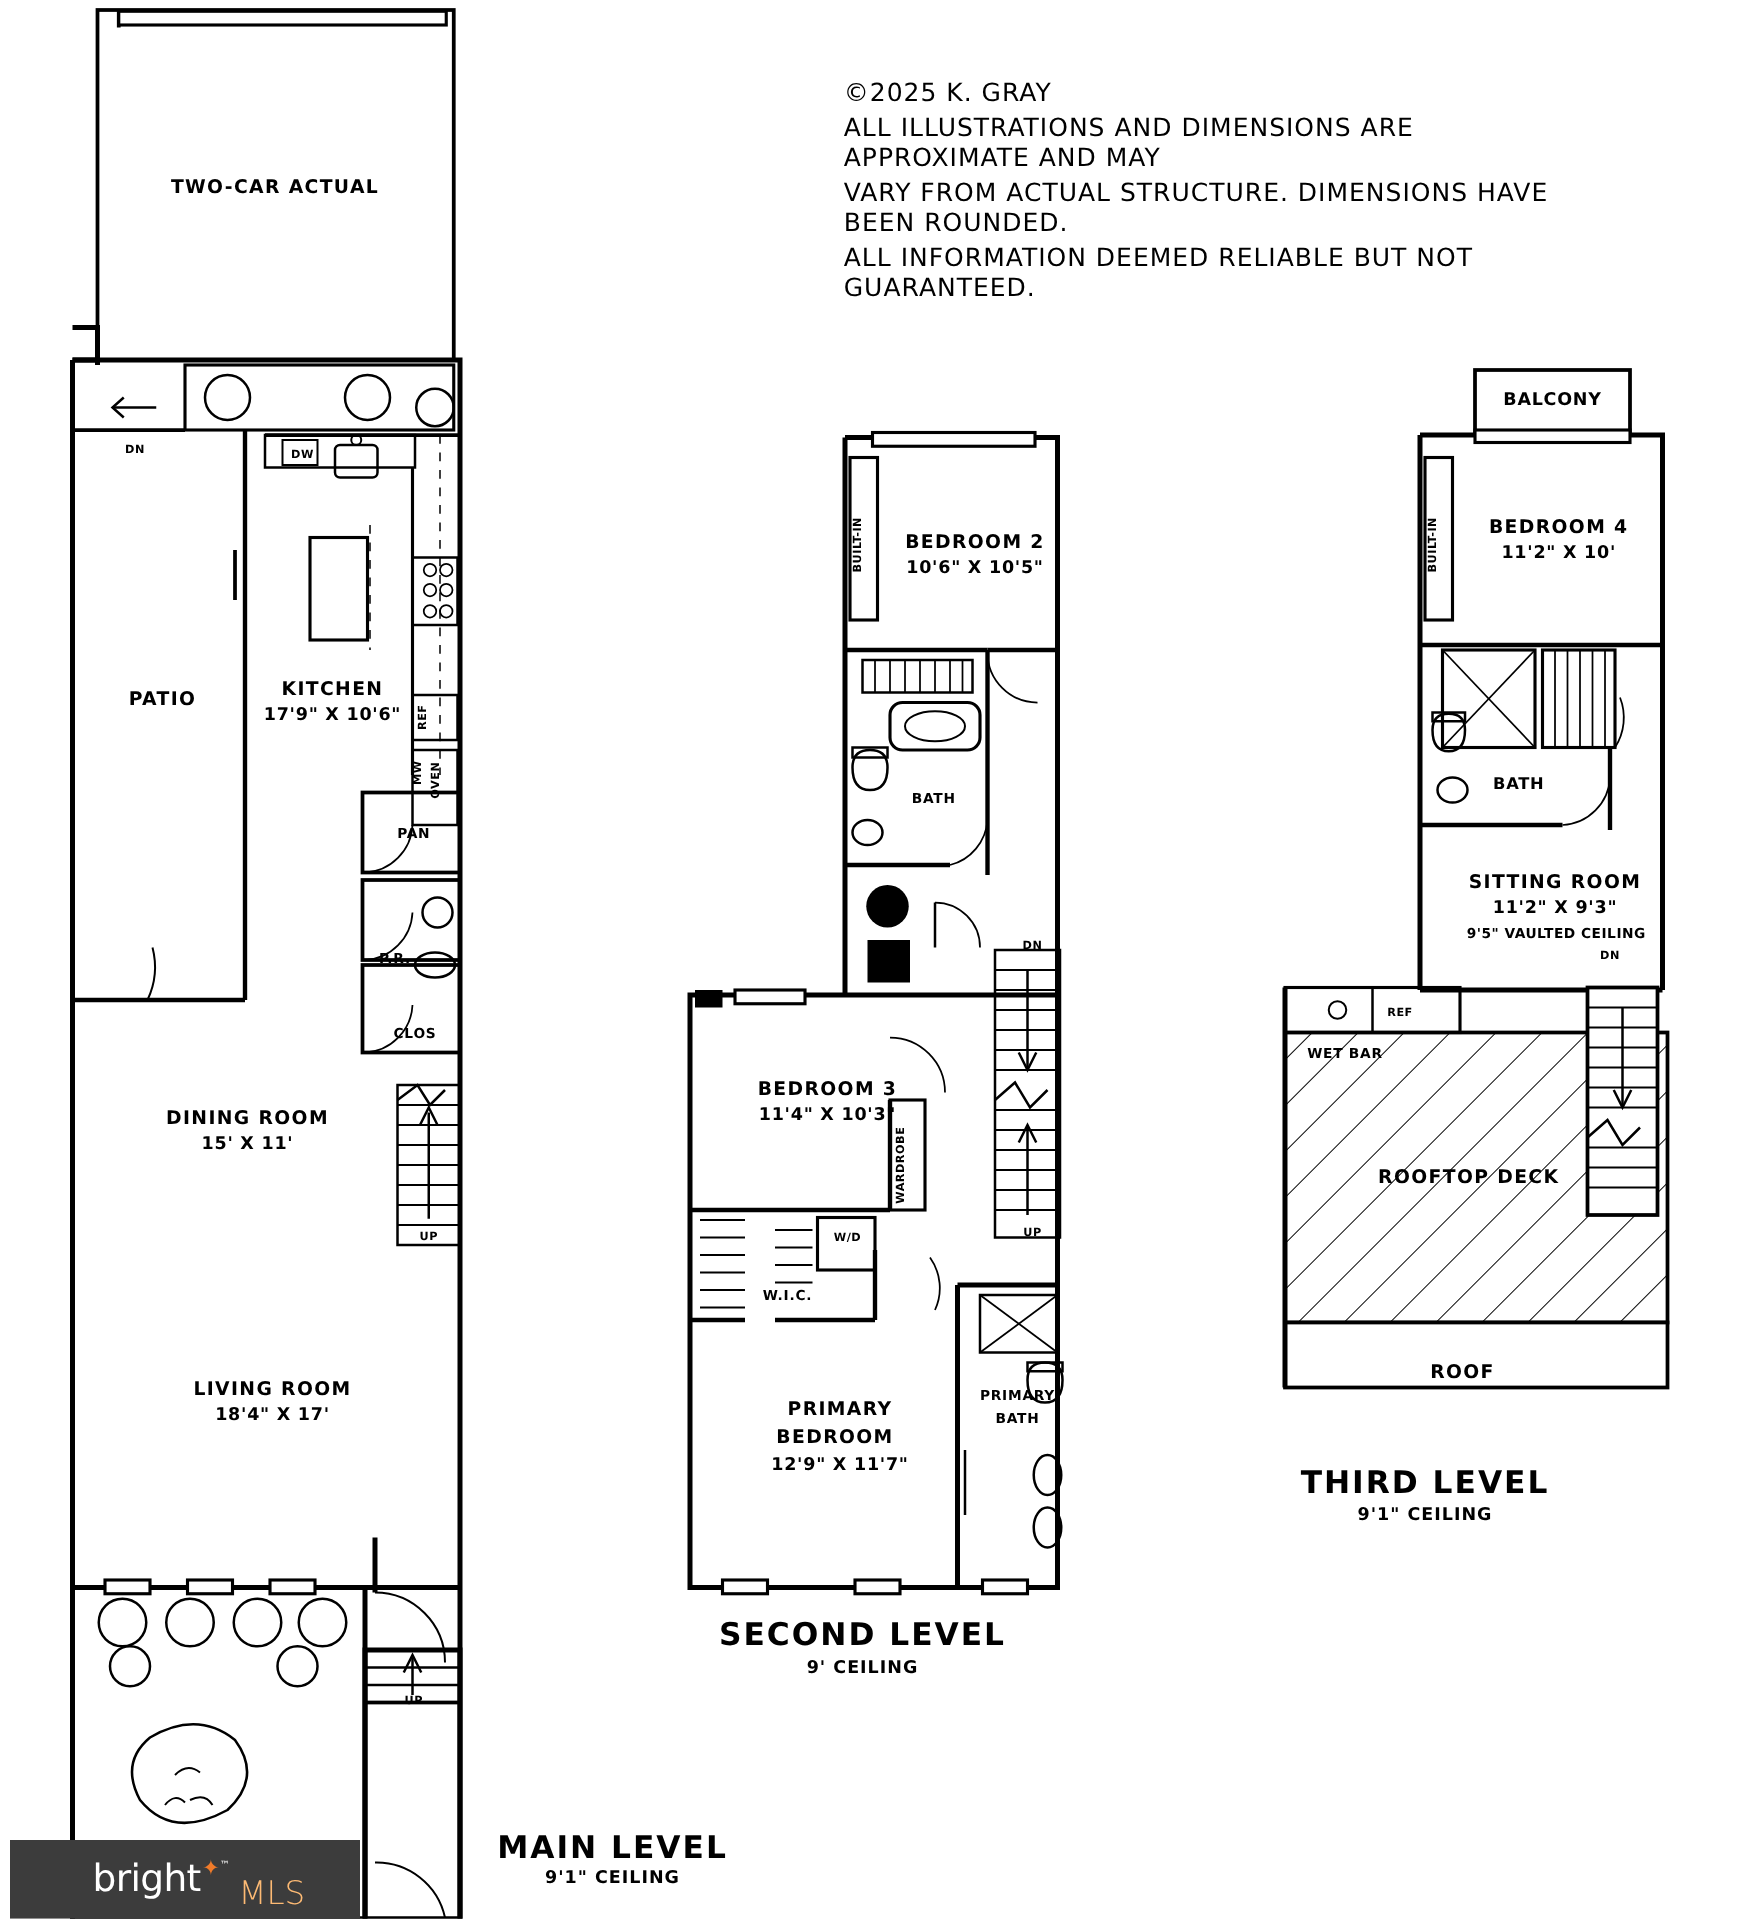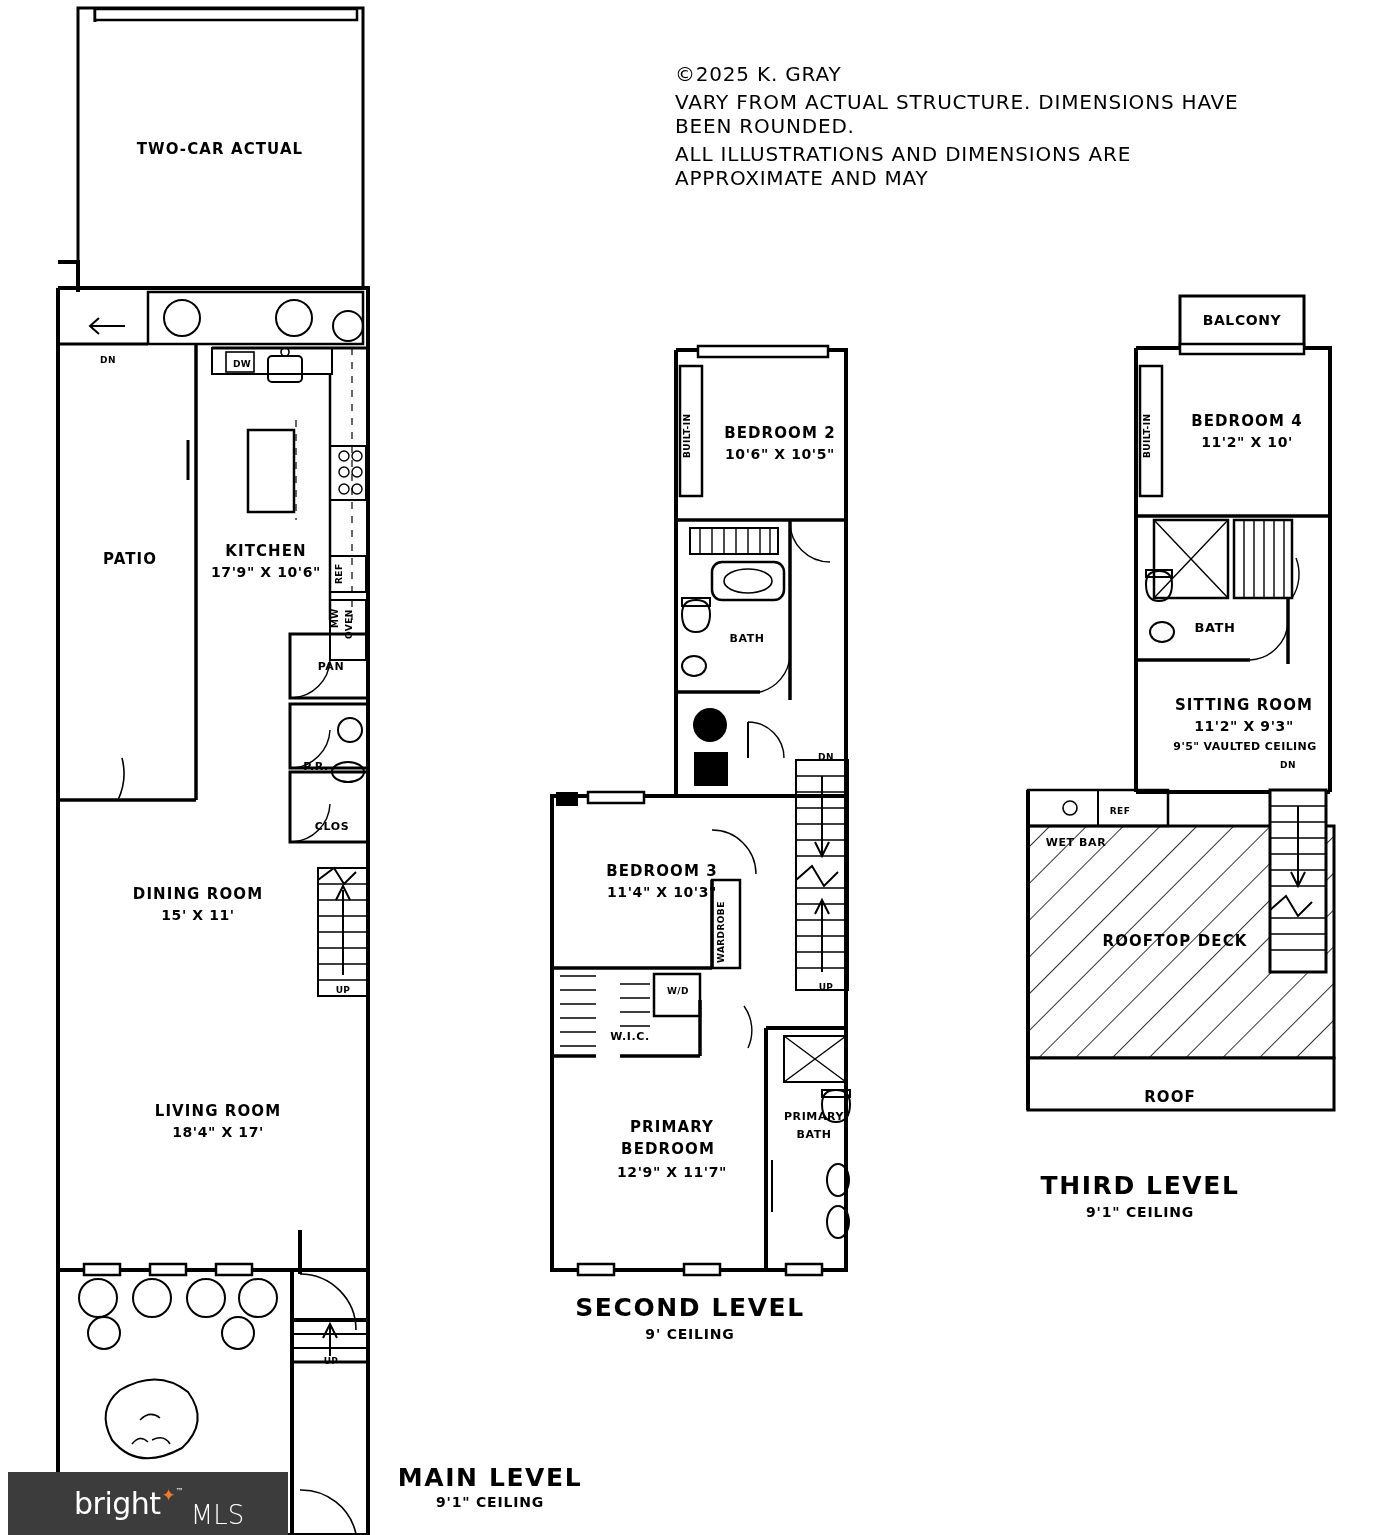--- a/index.html
+++ b/index.html
@@ -19,21 +19,21 @@
   
   #title-block{position:absolute;left:675px;top:55px;width:600px;}
   #title-block .addr{font-size:19px;font-weight:700;letter-spacing:1.2px;border-bottom:2px solid #000;padding-bottom:4px;display:inline-block;}
   #title-block .line{font-size:20px;letter-spacing:.8px;margin-top:7px;font-weight:500;}
   #title-block .line.sm{margin-top:4px;}
   
   #mls-logo{position:absolute;left:8px;top:1472px;width:232px;height:63px;background:#3c3c3c;display:flex;align-items:center;padding-left:48px;}
   #mls-logo .b{color:#fff;font-size:30px;letter-spacing:-.5px;font-family:"DejaVu Sans",sans-serif;padding-left:18px;font-weight:400;}
   #mls-logo .star{color:#f07b2a;font-size:17px;position:relative;top:-9px;margin-left:1px;}
   #mls-logo .tm{color:#fff;font-size:8px;position:relative;top:-12px;}
-  #mls-logo .m{color:#ffffff;font-size:26px;letter-spacing:0px;margin-left:7px;font-weight:300;margin-top:23px;}
+  #mls-logo .m{color:#fdba74;font-size:26px;letter-spacing:0px;margin-left:7px;font-weight:300;margin-top:23px;}
   svg{display:block;}
 </style>
 </head>
 <body>
 
 <svg class="canvas" viewBox="0 0 1396 1535">
   <defs>
     <pattern id="deckHatch" patternUnits="userSpaceOnUse" width="26" height="26" patternTransform="rotate(45)">
       <line x1="0" y1="0" x2="0" y2="26" stroke="#000" stroke-width="1.6"></line>
     </pattern>
@@ -296,22 +296,23 @@
       <line x1="1270" y1="950" x2="1326" y2="950"></line>
     </g>
     <path d="M1270 910 L1286 896 L1298 916 L1312 902" fill="none" stroke="#000" stroke-width="2"></path>
     <line x1="1298" y1="806" x2="1298" y2="886" stroke="#000" stroke-width="2"></line>
     <path d="M1291 872 L1298 886 L1305 872" fill="none" stroke="#000" stroke-width="2"></path>
   </g>
 </svg>
 
 <div id="title-block">
   <div class="line">©2025 K. GRAY</div>
+  <div class="line sm">ALL ILLUSTRATIONS AND DIMENSIONS ARE APPROXIMATE AND MAY</div>
   <div class="line sm">VARY FROM ACTUAL STRUCTURE. DIMENSIONS HAVE BEEN ROUNDED.</div>
-  <div class="line sm">ALL ILLUSTRATIONS AND DIMENSIONS ARE APPROXIMATE AND MAY</div>
+  <div class="line sm">ALL INFORMATION DEEMED RELIABLE BUT NOT GUARANTEED.</div>
 </div>
 
 <div class="lbl room-name" style="left:120px;top:140px;width:200px;">TWO-CAR ACTUAL</div>
 <div class="lbl room-name" style="left:60px;top:550px;width:140px;">PATIO</div>
 <div class="lbl room-name" style="left:196px;top:542px;width:140px;">KITCHEN</div>
 <div class="lbl room-dim" style="left:192px;top:564px;width:148px;">17'9" X 10'6"</div>
 <div class="lbl room-name" style="left:108px;top:885px;width:180px;">DINING ROOM</div>
 <div class="lbl room-dim" style="left:108px;top:907px;width:180px;">15' X 11'</div>
 <div class="lbl room-name" style="left:118px;top:1102px;width:200px;">LIVING ROOM</div>
 <div class="lbl room-dim" style="left:118px;top:1124px;width:200px;">18'4" X 17'</div>

